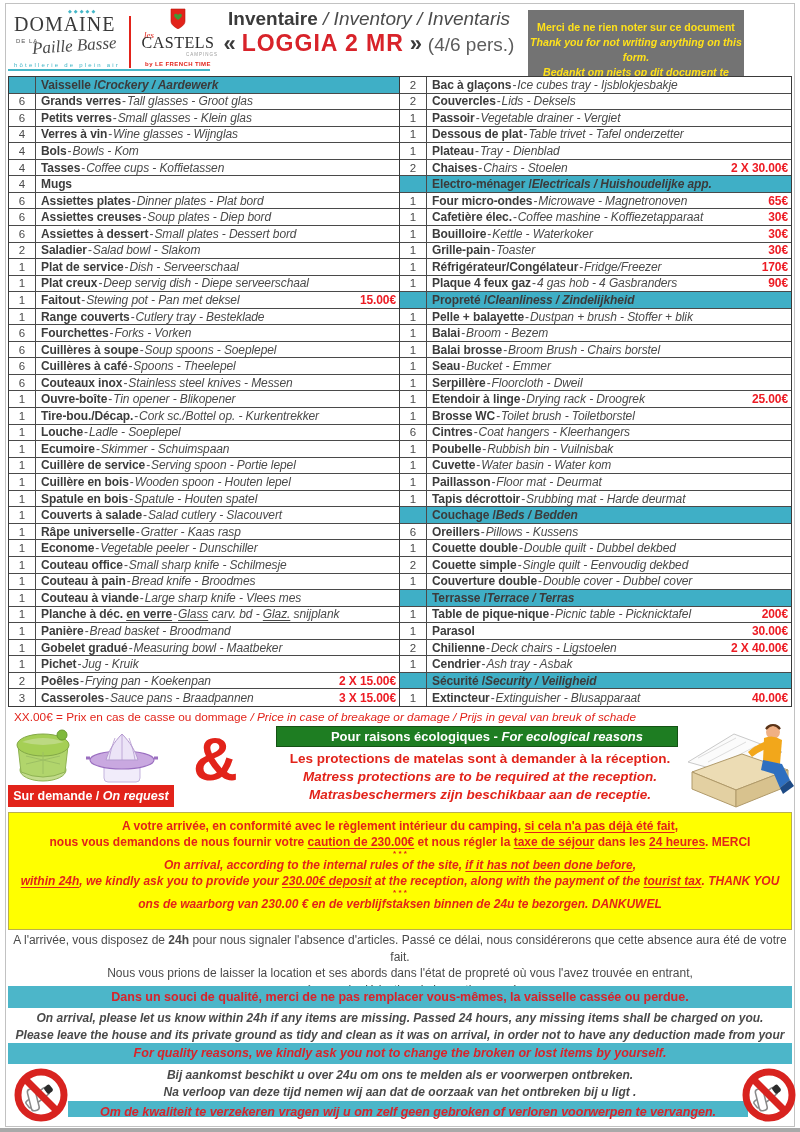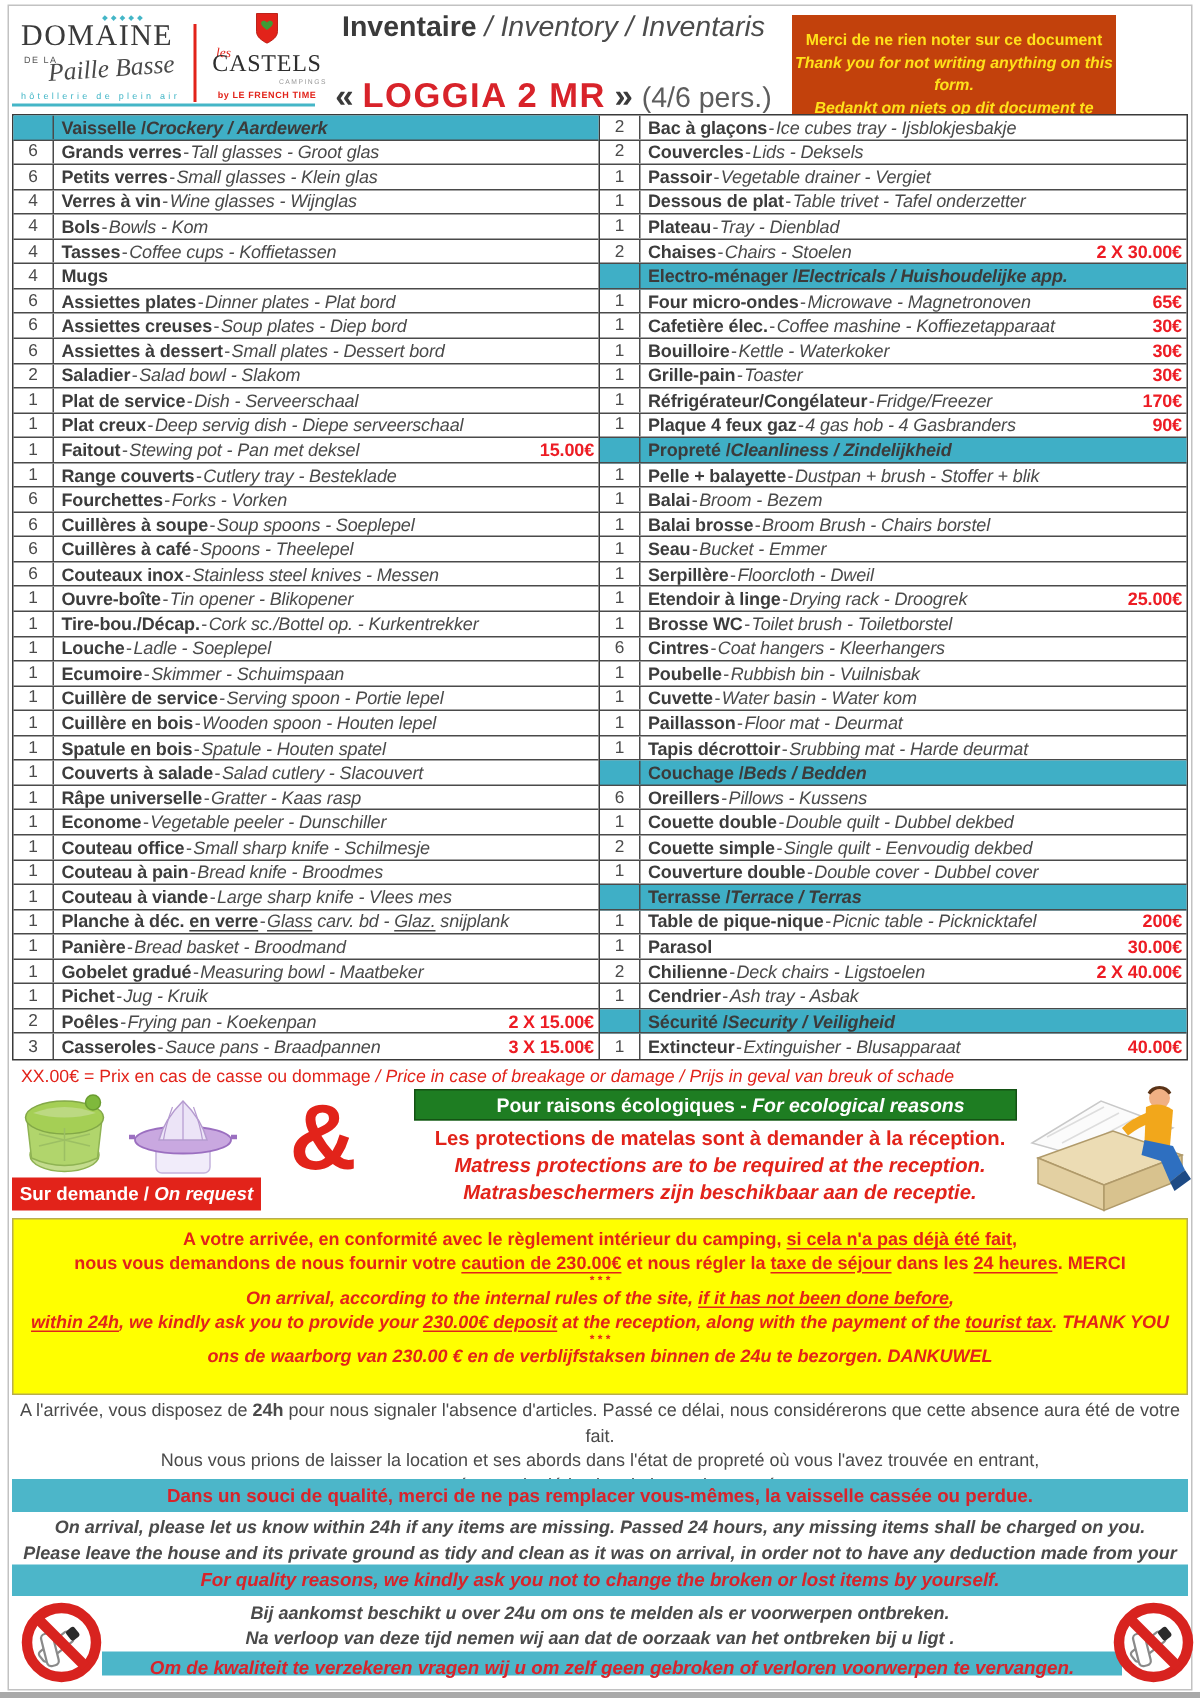--- a/index.html
+++ b/index.html
@@ -23,26 +23,26 @@
   .castels-les{position:absolute;left:8px;top:22px;font-family:"Liberation Serif",serif;font-style:italic;font-size:9px;color:#e2231a;}
   .castels-name{position:absolute;left:0px;top:26px;width:84px;font-family:"Liberation Serif",serif;font-size:16px;color:#2e2e2e;letter-spacing:.5px;}
   .castels-campings{position:absolute;right:2px;top:44px;font-size:4.5px;color:#9a9a9a;letter-spacing:1px;}
   .castels-byline{position:absolute;left:0px;top:53px;width:84px;font-size:6px;color:#e2231a;font-weight:bold;letter-spacing:.4px;}
   .teal-underline{position:absolute;left:8px;top:69px;width:202px;height:2px;background:#44b6c7;}
 
   .title-block{position:absolute;left:212px;top:8px;width:314px;text-align:center;}
   .title-line1{font-size:19px;color:#3b3b3b;white-space:nowrap;}
   .title-line1 .t-fr{font-weight:bold;}
   .title-line1 .t-tr{font-style:italic;color:#4c4c4c;}
-  .title-line2{margin-top:20px;font-size:21px;white-space:nowrap;}
+  .title-line2{margin-top:0;font-size:21px;white-space:nowrap;}
   .quote{color:#3b3b3b;font-weight:bold;font-size:22px;}
   .unit-name{color:#d8232a;font-weight:bold;letter-spacing:1px;font-size:23px;}
   .capacity{color:#5d5d5d;font-size:19px;}
 
-  .notice-box{position:absolute;left:528px;top:10px;width:216px;height:66px;background:#c2410c;
+  .notice-box{position:absolute;left:528px;top:10px;width:216px;height:66px;background:#737373;
     color:#ffe11a;text-align:center;font-size:10.6px;font-weight:bold;line-height:15px;padding-top:10px;box-sizing:border-box;}
   .notice-box .n-it{font-style:italic;}
 
   
   .inv-table{position:absolute;left:8px;top:76px;width:784px;height:631px;border:1.5px solid #3a3a3a;box-sizing:border-box;display:flex;background:#fff;}
   .inv-col{width:50%;height:100%;display:grid;grid-template-rows:repeat(38,1fr);box-sizing:border-box;}
   .inv-col.first{border-right:1px solid #3a3a3a;}
   .trow{display:flex;border-bottom:1px solid #4a4a4a;box-sizing:border-box;overflow:hidden;}
   .trow:last-child{border-bottom:none;}
   .qc{width:27px;border-right:1px solid #4a4a4a;box-sizing:border-box;text-align:center;font-size:11.5px;color:#4a4a4a;display:flex;align-items:center;justify-content:center;flex:none;}

